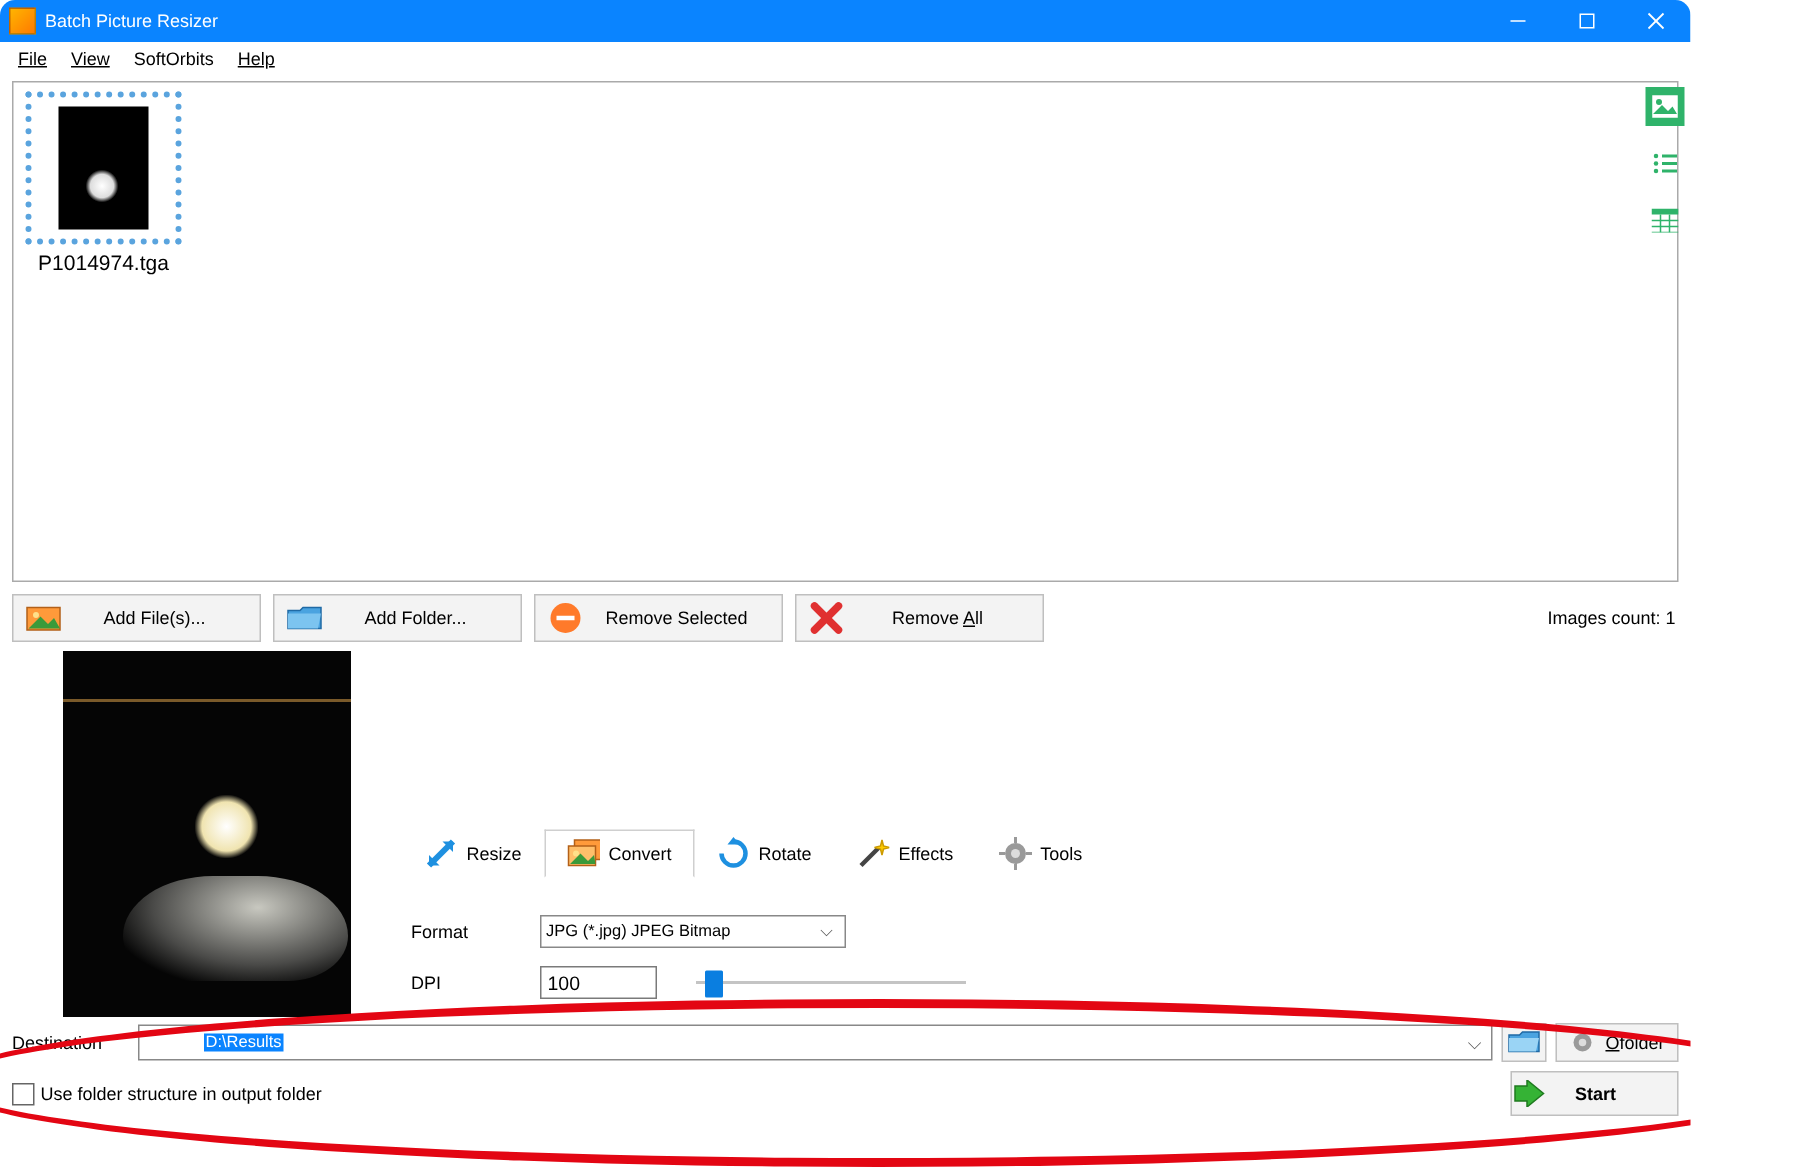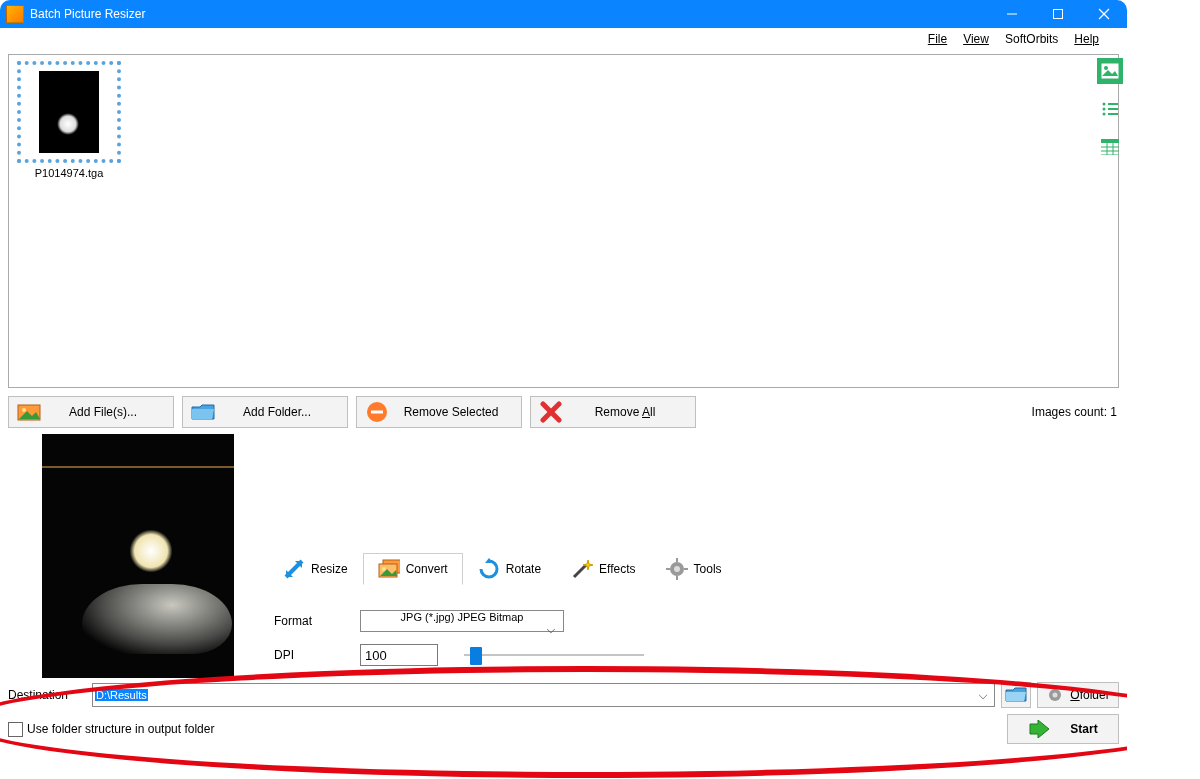--- a/index.html
+++ b/index.html
@@ -5,30 +5,30 @@
   html, body { margin:0; padding:0; font-family:"Segoe UI",Arial,sans-serif; font-size:12px; color:#000; background:#fff; }
   .window { width:1127px; height:779px; position:relative; overflow:hidden;border-radius:10px; }
   
   .titlebar { height:28px; background:#0a84ff; display:flex; align-items:center; color:#fff; }
   .titlebar .app-icon { width:16px; height:16px; margin:0 6px; background:linear-gradient(135deg,#ffb400,#ff7a00); border:1px solid #00000040; }
   .titlebar .title { font-size:12px; }
   .titlebar .spacer { flex:1; }
   .win-btn { width:46px; height:28px; display:flex; align-items:center; justify-content:center; color:#fff; }
   .win-btn svg { width:12px; height:12px; }
   
-  .menubar { height:22px; display:flex; align-items:center; padding:0 20px;justify-content:flex-end; }
+  .menubar { height:22px; display:flex; align-items:center; padding:0 4px; }
   .menubar .menuitem { padding:2px 8px; }
   .menubar .menuitem span.und { text-decoration:underline; }
   
   .filelist { margin:4px 8px 0 8px; height:332px; border:1px solid #aaa; background:#fff; position:relative; }
   .thumb-card { position:absolute; top:6px; left:8px; width:104px; text-align:center; }
   .thumb-border { width:96px; height:94px; margin:0 auto; border:4px dotted #5aa4de; display:flex; align-items:center; justify-content:center; }
   .thumb-inner { width:60px; height:82px; background:linear-gradient(#000 0%,#000 40%,#000 100%); position:relative; overflow:hidden; }
   .thumb-inner .glow { position:absolute; left:18px; bottom:18px; width:22px; height:22px; background:radial-gradient(#fff,#ddd 50%,transparent 70%); border-radius:4px; }
-  .thumb-card .fname { margin-top:4px; font-size:11px; }
+  .thumb-card .fname { margin-top:4px; font-size:14px; }
   
   .viewbtns { position:absolute; right:4px; top:58px; width:26px; display:flex; flex-direction:column; gap:12px; align-items:center; }
   .viewbtns .vb { width:24px; height:24px; border:1px solid transparent; display:flex; align-items:center; justify-content:center; }
   .viewbtns .vb.active { background:#2fb36a; }
   
   .actionrow { display:flex; align-items:center; margin:8px 8px 0 8px; gap:8px; }
   .actbtn { height:30px; min-width:148px; border:1px solid #bfbfbf; background:#f3f3f3; display:flex; align-items:center; padding:0 8px; }
   .actbtn .ic { width:24px; height:22px; display:flex; align-items:center; justify-content:center; }
   .actbtn .lbl { flex:1; text-align:center; }
   .count-label { margin-left:auto; margin-right:2px; }
@@ -40,38 +40,38 @@
   .preview-img .lamp { position:absolute; left:88px; top:96px; width:42px; height:42px; background:radial-gradient(#fff,#f0e4b0 55%,transparent 72%); border-radius:6px; }
   .preview-img .snow { position:absolute; left:40px; top:150px; width:150px; height:70px; background:radial-gradient(ellipse at 60% 30%,#c8c8c0 0%,#4a4a48 55%,transparent 80%); border-radius:60px 60px 40px 40px/40px 40px 30px 30px; }
   .tabsarea { flex:1; }
   .tabs { display:flex; height:32px; }
   .tab { display:flex; align-items:center; gap:6px; padding:0 14px; border:1px solid transparent; }
   .tab.active { background:#fff; border:1px solid #cfcfcf; border-bottom-color:#fff; }
   .tab .ic { width:22px; height:22px; display:flex; align-items:center; justify-content:center; }
   .tabbody { border-top:1px solid transparent; padding:18px 6px 6px 6px; }
   .row { display:flex; align-items:center; height:34px; }
   .row .rlabel { width:86px; }
-  .combo { width:196px; height:20px; border:1px solid #888; font-size:11px; padding:0 3px; background:#fff; display:flex; align-items:center;flex-direction:column; }
+  .combo { width:196px; height:20px; border:1px solid #888; font-size:11px; padding:0 3px; background:#fff; display:flex; align-items:center; }
   .combo .ddarrow { margin-left:auto; width:18px; text-align:center; color:#555; }
   .nbox { width:68px; height:20px; border:1px solid #7a7a7a; font-size:13px; padding:0 4px; margin-right:26px; }
   .slider { position:relative; width:180px; height:20px; }
   .slider .track { position:absolute; top:9px; left:0; right:0; height:2px; background:#c4c4c4; }
   .slider .thumb { position:absolute; top:2px; width:12px; height:18px; background:#0a7ee0; border-radius:1px; }
   
   .destrow { position:relative; margin:4px 8px 0 8px; display:flex; align-items:center; height:26px; gap:6px; }
   .destrow .dlabel { width:78px; }
   .destcombo { flex:1; height:22px; border:1px solid #888; display:flex; align-items:center; padding:0 2px; }
-  .destcombo .seltext { background:#0a84ff; color:#fff; padding:0 1px; font-size:11px; }
+  .destcombo .seltext { background:#0a84ff; color:#fff; padding:0 1px; font-size:11px;margin-left:41px; }
   .destcombo .ddarrow { margin-left:auto; width:18px; text-align:center; color:#555; }
   .iconbtn { width:28px; height:24px; border:1px solid #bfbfbf; background:#f3f3f3; display:flex; align-items:center; justify-content:center; }
   .optbtn { width:80px; height:24px; border:1px solid #bfbfbf; background:#f3f3f3; display:flex; align-items:center; justify-content:center; gap:6px; }
   
   .bottomrow { margin:6px 8px 0 8px; display:flex; align-items:center; height:30px; }
   .chk { width:13px; height:13px; border:1px solid #666; margin-right:4px; }
-  .startbtn { margin-left:auto; width:110px; height:28px; border:1px solid #bfbfbf; background:#f3f3f3; display:flex; align-items:center; justify-content:center; gap:20px; }
+  .startbtn { margin-left:auto; width:110px; height:28px; border:1px solid #bfbfbf; background:#f3f3f3; display:flex; align-items:center; gap:20px; }
   .underline-letter { text-decoration:underline; }
   
   .annot { position:absolute; border:6px solid #e30613; border-radius:50%; pointer-events:none; }
 </style>
 </head>
 <body>
 
 <div class="window">
 
   <div class="titlebar">

